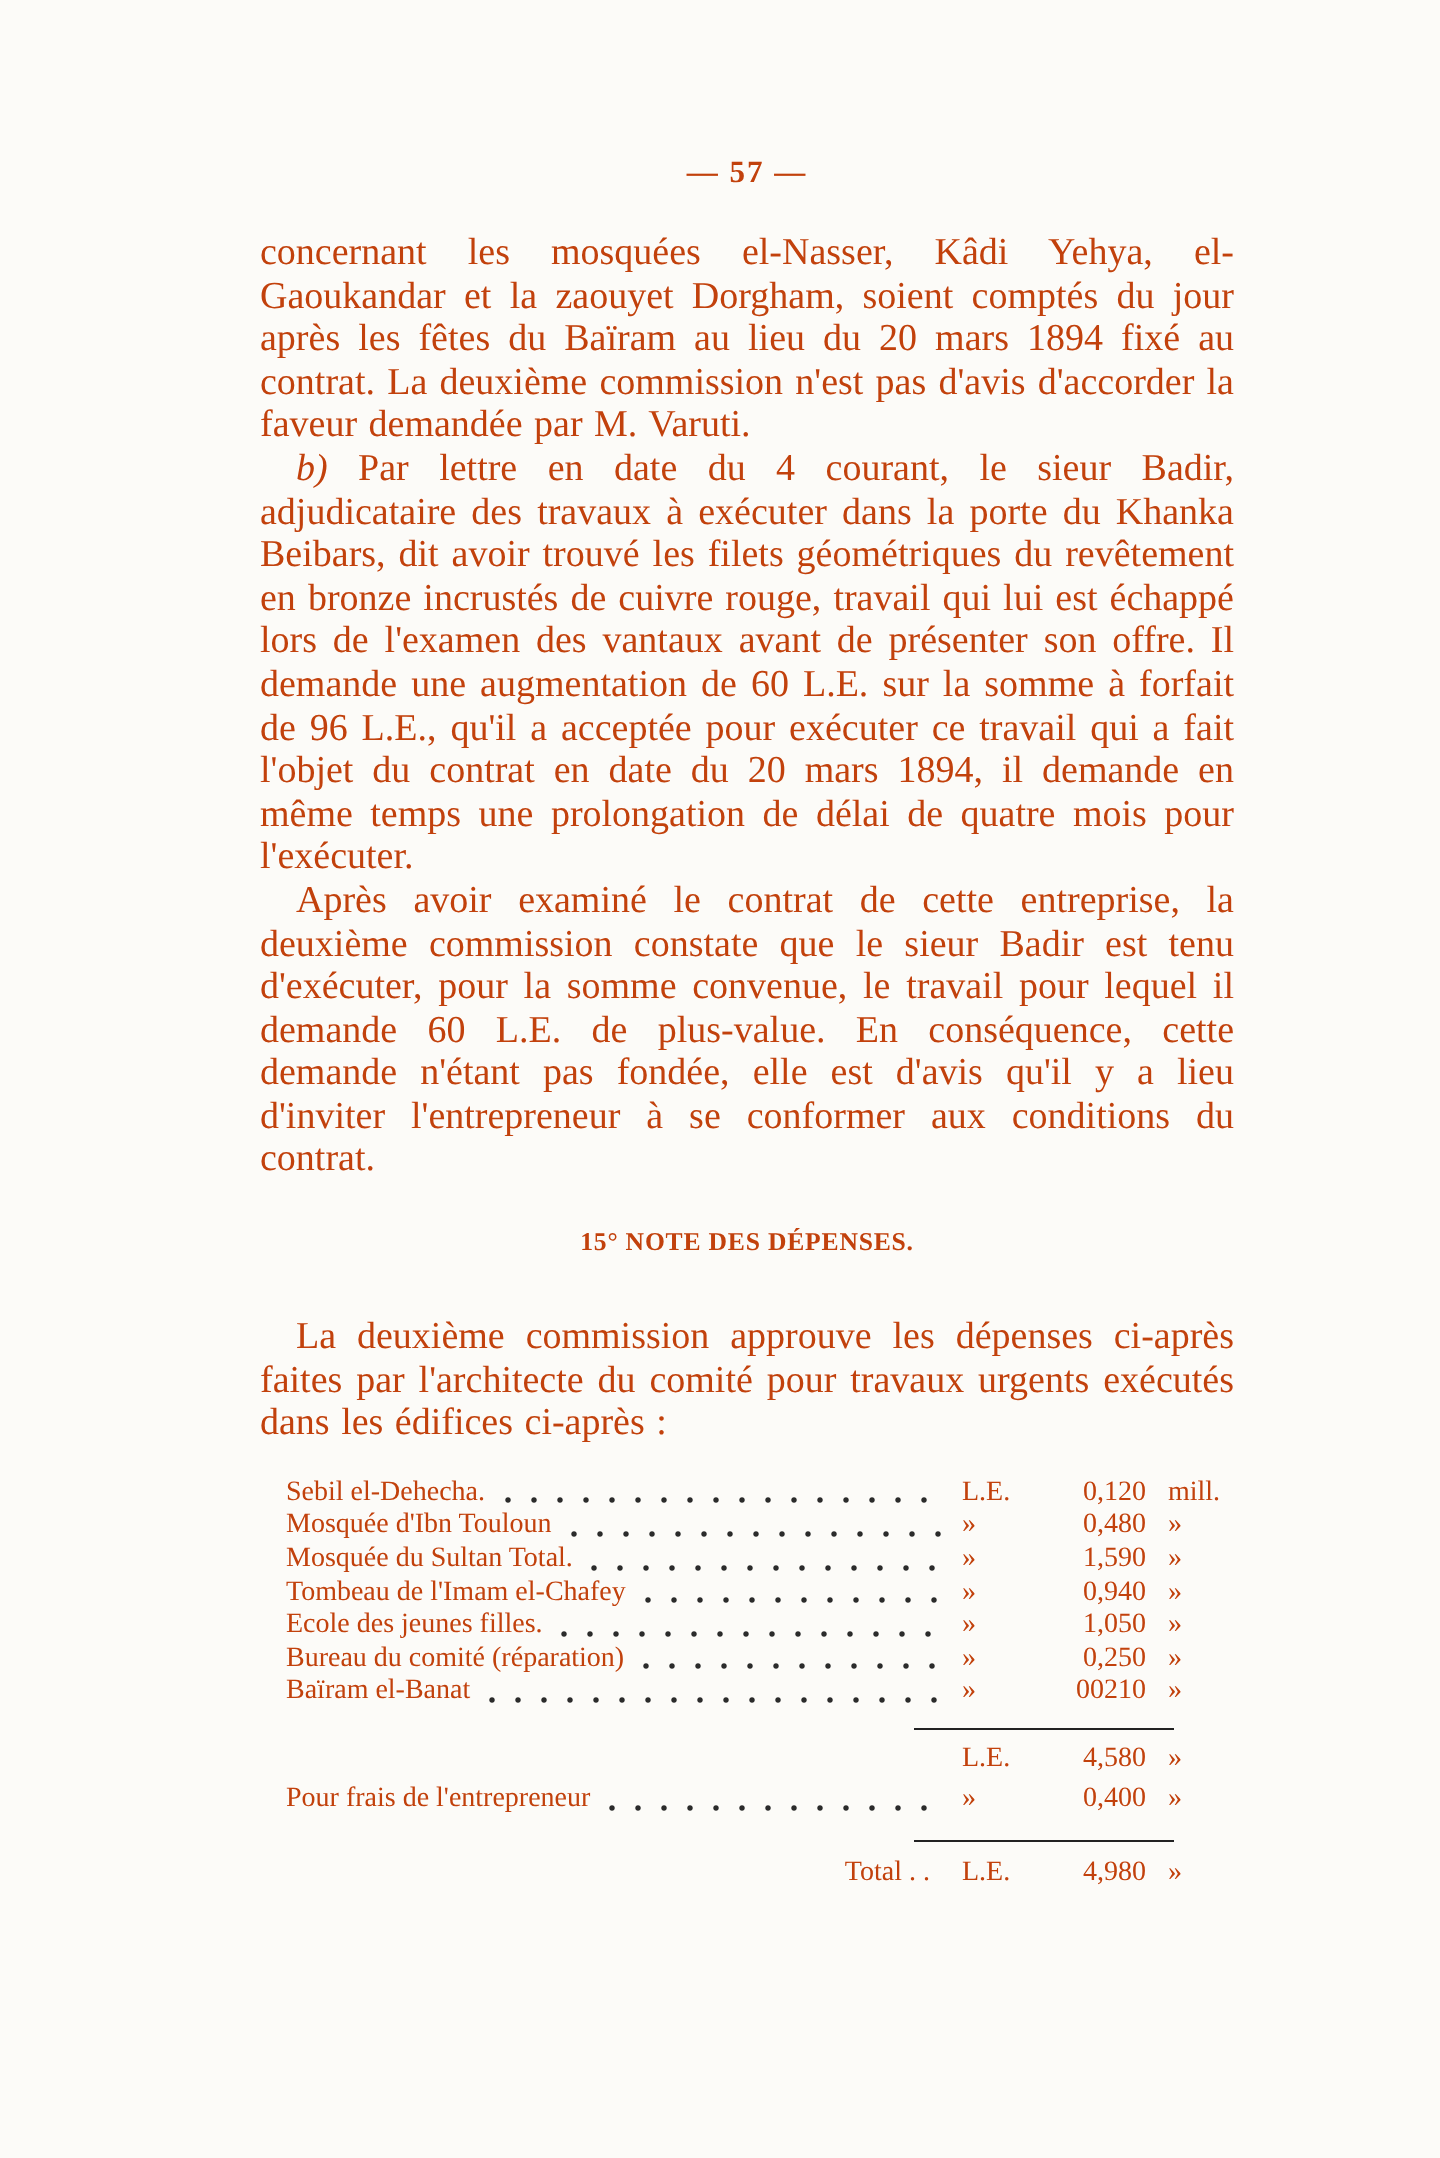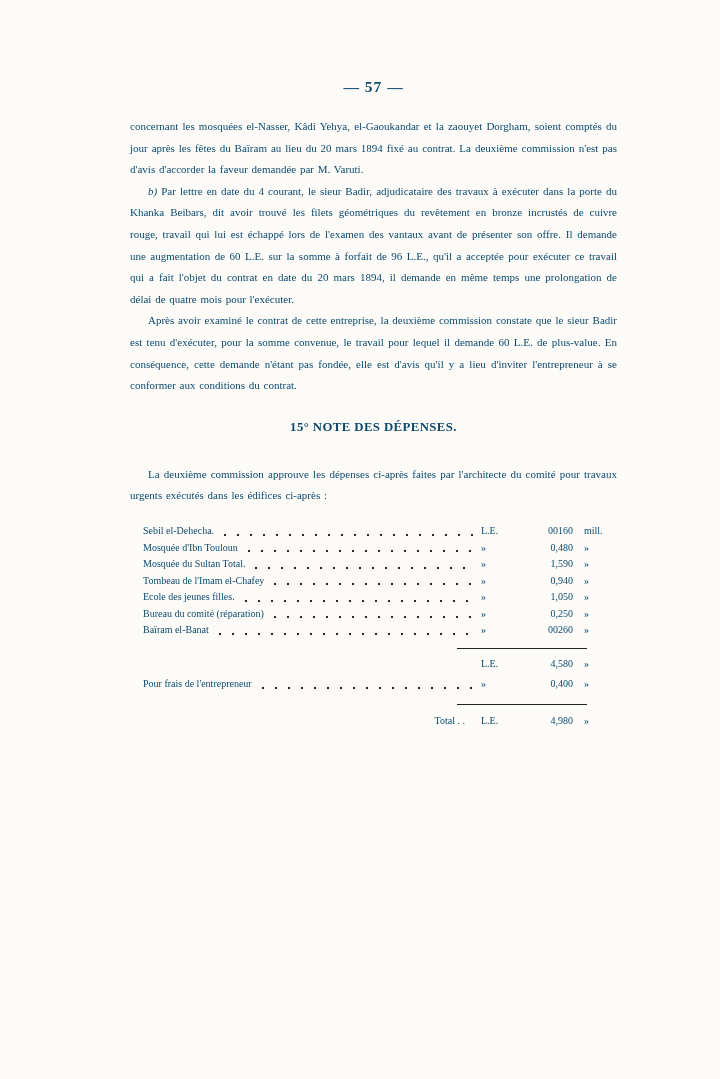--- a/index.html
+++ b/index.html
@@ -7,51 +7,51 @@
     padding: 0;
     background: #e9e9e6;
     font-family: "Liberation Serif", "DejaVu Serif", serif;
   }
   .page {
     position: relative;
     width: 720px;
     height: 1079px;
     margin: 0 auto;
     background: #fcfbf8;
-    color: #0c4a6e;
+    color: #c2410c;
     box-sizing: border-box;
     padding: 78px 103px 0 130px;
     overflow: hidden;
   }
   .page-number {
     text-align: center;
     font-weight: bold;
     font-size: 15.5px;
     letter-spacing: 1px;
     margin-bottom: 20px;
   }
   .para {
     margin: 0;
-    font-size: 11px;
+    font-size: 19px;
     line-height: 21.6px;
     text-align: justify;
     word-spacing: 1px;
   }
   .para.indent { text-indent: 18px; }
   .para em { font-style: italic; }
   .section-heading {
     margin: 23px 0 29px 0;
     text-align: center;
     font-size: 12.8px;
     font-weight: 700;
     letter-spacing: 0.4px;
   }
   .expense-table {
     margin: 16px 0 0 13px;
-    font-size: 10px;
+    font-size: 14px;
   }
   .exp-row {
     display: flex;
     align-items: baseline;
     line-height: 16.6px;
     white-space: nowrap;
   }
   .exp-label { flex: 0 0 auto; }
   .exp-dots {
     flex: 1 1 auto;
@@ -92,21 +92,21 @@
   <h2 class="section-heading">15° NOTE DES DÉPENSES.</h2>
 
   <p class="para indent">La deuxième commission approuve les dépenses ci-après faites par l'architecte du comité pour travaux urgents exécutés dans les édifices ci-après :</p>
 
   <div class="expense-table">
 
     <div class="exp-row">
       <span class="exp-label">Sebil el-Dehecha.</span>
       <span class="exp-dots"></span>
       <span class="exp-cur">L.E.</span>
-      <span class="exp-amt">00160</span>
+      <span class="exp-amt">0,120</span>
       <span class="exp-unit">mill.</span>
     </div>
 
     <div class="exp-row">
       <span class="exp-label">Mosquée d'Ibn Touloun</span>
       <span class="exp-dots"></span>
       <span class="exp-cur">»</span>
       <span class="exp-amt">0,480</span>
       <span class="exp-unit">»</span>
     </div>
@@ -140,21 +140,21 @@
       <span class="exp-dots"></span>
       <span class="exp-cur">»</span>
       <span class="exp-amt">0,250</span>
       <span class="exp-unit">»</span>
     </div>
 
     <div class="exp-row">
       <span class="exp-label">Baïram el-Banat</span>
       <span class="exp-dots"></span>
       <span class="exp-cur">»</span>
-      <span class="exp-amt">00260</span>
+      <span class="exp-amt">00210</span>
       <span class="exp-unit">»</span>
     </div>
 
     <div class="subtotal-block">
       <div class="rule rule-1"></div>
 
       <div class="exp-row">
         <span class="exp-fill"></span>
         <span class="exp-cur">L.E.</span>
         <span class="exp-amt">4,580</span>

